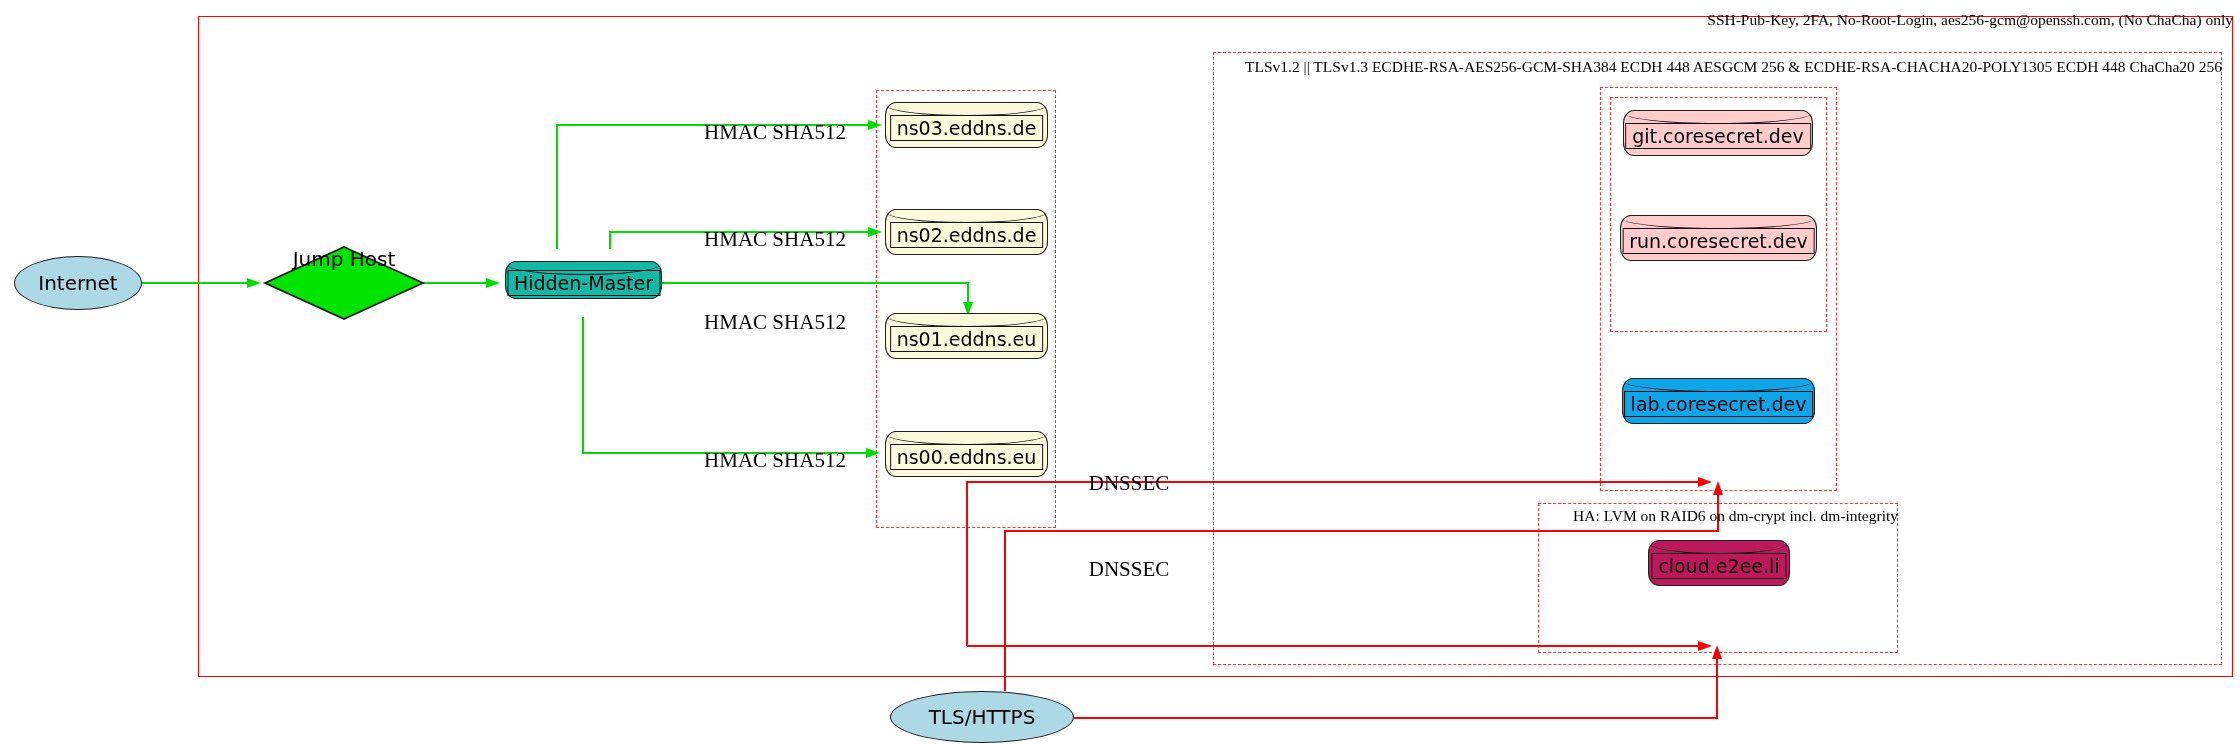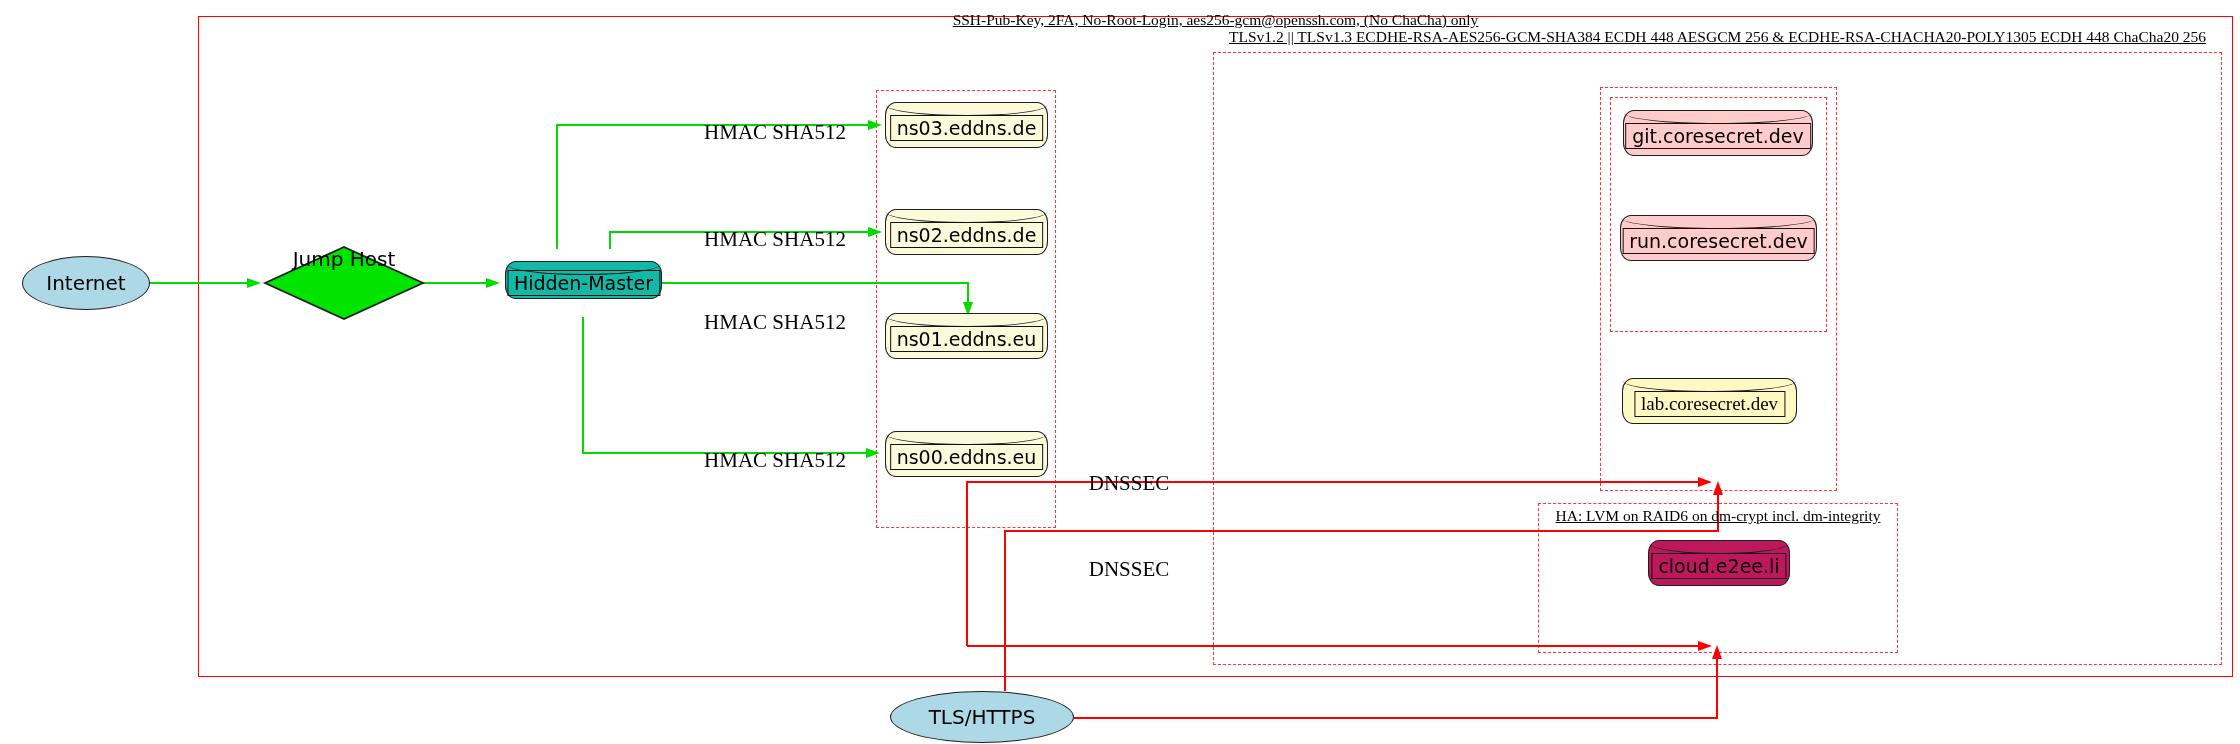--- a/index.html
+++ b/index.html
@@ -3,21 +3,21 @@
 <meta charset="utf-8">
 <style>
   html,body{margin:0;padding:0;background:#ffffff;}
   #stage{position:relative;width:2240px;height:744px;background:#ffffff;overflow:hidden;
          font-family:"DejaVu Sans",sans-serif;color:#000;}
   .abs{position:absolute;box-sizing:border-box;}
   
   .box-solid{border:1.8px solid #ff0000;z-index:1;}
   .box-dash{border:1.8px dashed #ff3232;z-index:1;}
   
-  .clabel{z-index:4;font:15.5px "Liberation Serif","DejaVu Serif",serif;text-align:center;white-space:nowrap;text-decoration:underline;}
+  .clabel{z-index:4;font:15.5px "Liberation Serif","DejaVu Serif",serif;text-align:right;white-space:nowrap;}
   
   .elabel{z-index:4;font:21px "Liberation Serif","DejaVu Serif",serif;text-align:center;white-space:nowrap;margin-top:20px;}
   
   #edges{position:absolute;left:0;top:0;z-index:2;}
   
   .node{z-index:3;}
   .ell{border:1.8px solid #1f1f1f;border-radius:50%;display:flex;align-items:center;justify-content:center;
        font-size:20px;}
   .cyl{border:1.7px solid #1f1f1f;border-radius:11px/13px;}
   .cyl::before{content:"";position:absolute;left:0;top:0;right:0;height:12px;
@@ -32,21 +32,21 @@
 <div id="stage">
 
   <div class="abs box-solid" style="left:198px;top:16px;width:2035px;height:661px;"></div>
   <div class="abs box-dash" style="left:1213px;top:52px;width:1009px;height:613px;"></div>
   <div class="abs box-dash" style="left:876px;top:90px;width:180px;height:438px;"></div>
   <div class="abs box-dash" style="left:1600px;top:87px;width:237px;height:404px;"></div>
   <div class="abs box-dash" style="left:1610px;top:97px;width:217px;height:235px;"></div>
   <div class="abs box-dash" style="left:1538px;top:503px;width:360px;height:150px;"></div>
 
   <div class="abs clabel" style="left:198px;top:11px;width:2035px;">SSH-Pub-Key, 2FA, No-Root-Login, aes256-gcm@openssh.com, (No ChaCha) only</div>
-  <div class="abs clabel" style="left:1213px;top:28px;width:1009px;">TLSv1.2 || TLSv1.3 ECDHE-RSA-AES256-GCM-SHA384 ECDH 448 AESGCM 256 &amp; ECDHE-RSA-CHACHA20-POLY1305 ECDH 448 ChaCha20 256</div>
+  <div class="abs clabel" style="left:1213px;top:58px;width:1009px;">TLSv1.2 || TLSv1.3 ECDHE-RSA-AES256-GCM-SHA384 ECDH 448 AESGCM 256 &amp; ECDHE-RSA-CHACHA20-POLY1305 ECDH 448 ChaCha20 256</div>
   <div class="abs clabel" style="left:1538px;top:507px;width:360px;">HA: LVM on RAID6 on dm-crypt incl. dm-integrity</div>
 
   <svg id="edges" width="2240" height="744" viewBox="0 0 2240 744">
 
     <g stroke="#00DC00" stroke-width="2" fill="none">
       <polyline points="134,283 249,283"></polyline>
       <polyline points="423,283 488,283"></polyline>
       <polyline points="557,249 557,125 870,125"></polyline>
       <polyline points="610,249 610,232 870,232"></polyline>
       <polyline points="662,283 968,283 968,304"></polyline>
@@ -70,21 +70,21 @@
     <g fill="#FF0000" stroke="none">
       <polygon points="1712,482 1698,477 1698,487"></polygon>
       <polygon points="1712,646 1698,641 1698,651"></polygon>
       <polygon points="1718,481 1713,495 1723,495"></polygon>
       <polygon points="1717,645 1712,659 1722,659"></polygon>
     </g>
 
     <polygon points="265,283 344,247 423,283 344,319" stroke="#1f1f1f" stroke-width="1.8" fill="#00E400"></polygon>
   </svg>
 
-  <div class="abs node ell" style="left: 22px; top: 256px; width: 128px; height: 54px; background: rgb(173, 216, 230);">
+  <div class="abs node ell" style="left: 14px; top: 256px; width: 128px; height: 54px; background: rgb(173, 216, 230);">
     <span>Internet</span>
   </div>
 
   <div class="abs diamond-label" style="left:265px;top:247px;width:158px;height:72px;">
     <span>Jump Host</span>
   </div>
 
   <div class="abs node cyl" style="left: 505px; top: 261px; width: 157px; height: 38px; background: #14b8a6;">
     <span class="cyl-label">Hidden-Master</span>
   </div>
@@ -101,21 +101,21 @@
   <div class="abs node cyl" style="left: 885px; top: 431px; width: 163px; height: 46px; background: rgb(251, 251, 220);">
     <span class="cyl-label">ns00.eddns.eu</span>
   </div>
 
   <div class="abs node cyl" style="left: 1623px; top: 110px; width: 190px; height: 46px; background: rgb(255, 204, 203); padding-left: 28px;">
     <span class="cyl-label">git.coresecret.dev</span>
   </div>
   <div class="abs node cyl" style="left: 1620px; top: 215px; width: 197px; height: 46px; background: rgb(255, 204, 203);">
     <span class="cyl-label">run.coresecret.dev</span>
   </div>
-  <div class="abs node cyl" style="left: 1622px; top: 378px; width: 175px; height: 46px; background: #fef9c3; font-family: Liberation Serif, serif;">
+  <div class="abs node cyl" style="left: 1622px; top: 378px; width: 193px; height: 46px; background: #0ea5e9;">
     <span class="cyl-label">lab.coresecret.dev</span>
   </div>
   <div class="abs node cyl" style="left: 1648px; top: 540px; width: 142px; height: 46px; background: #be185d;">
     <span class="cyl-label">cloud.e2ee.li</span>
   </div>
 
   <div class="abs node ell" style="left: 890px; top: 691px; width: 184px; height: 52px; background: rgb(173, 216, 230);">
     <span>TLS/HTTPS</span>
   </div>
 

